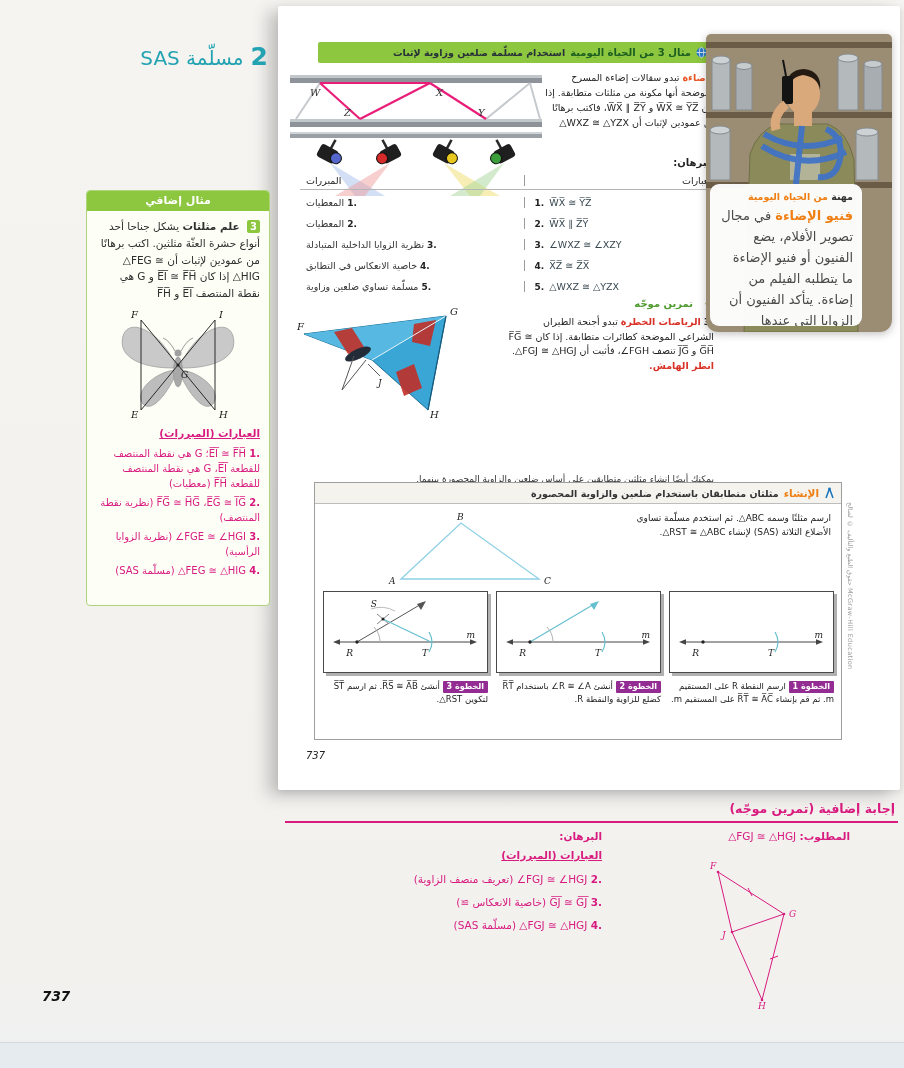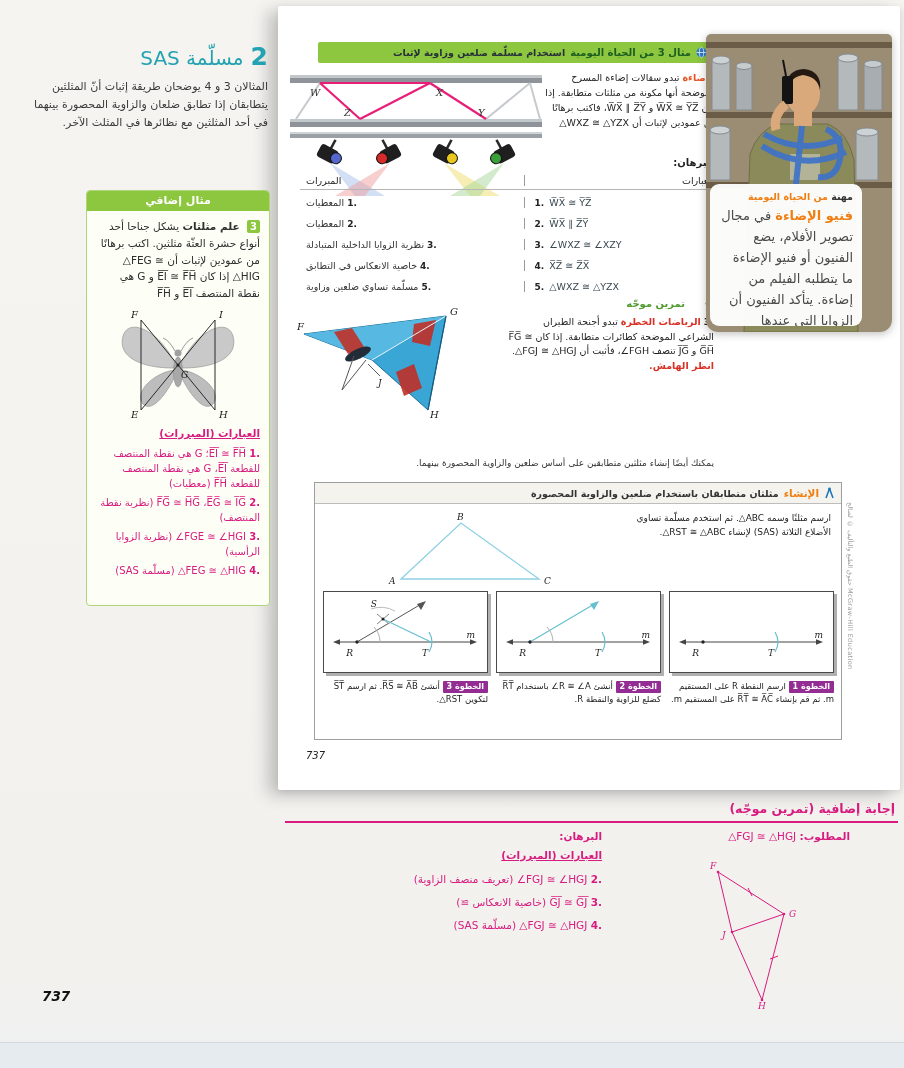--- a/index.html
+++ b/index.html
@@ -15,21 +15,21 @@
   .banner .rest{color:#263238;font-weight:bold;font-size:9.5px;}
   .problem-text{font-size:9.5px;line-height:1.58;color:#222;}
   .lead-orange{color:#e8501e;font-weight:bold;}
   .proof-table{font-size:9.5px;}
   .pt-row{display:flex;direction:rtl;align-items:center;height:21px;}
   .pt-head{display:flex;direction:rtl;height:16px;align-items:flex-end;}
   .pt-st{width:46%;direction:ltr;text-align:left;padding-left:10px;border-left:1px solid #9a9a9a;box-sizing:border-box;color:#37474f;}
   .pt-rs{width:54%;direction:rtl;text-align:left;padding-left:6px;padding-right:9px;box-sizing:border-box;color:#333;}
   .pt-st .num,.pt-rs .num{color:#222;font-size:9px;margin-inline-end:5px;}
   .hrule{border:0;border-top:1px solid #b5b5b5;margin:3px 0 2px 0;}
-  .green-label{color:#4e9a2e;font-weight:bold;font-size:10px;display:flex;align-items:center;gap:20px;direction:rtl;}
+  .green-label{color:#4e9a2e;font-weight:bold;font-size:10px;display:flex;align-items:center;gap:12px;direction:rtl;}
   .guided{font-size:9.5px;line-height:1.55;}
   .lead-red{color:#d93025;font-weight:bold;}
   .note-red{color:#d93025;font-weight:bold;}
   .constr-box{border:1px solid #9e9e9e;background:#fff;}
   .constr-head{height:20px;background:#f4f3ee;border-bottom:1px solid #bdbdbd;display:flex;direction:rtl;align-items:center;gap:5px;padding:0 6px;}
   .constr-head .lead{color:#f07f13;font-weight:bold;font-size:10.5px;}
   .constr-head .title{color:#333;font-weight:bold;font-size:9.5px;}
   .panel{border:1.5px solid #4a4a4a;background:#fff;height:80px;box-shadow:3px 3px 0 rgba(80,80,80,.45);}
   .caption{margin-top:7px;font-size:8.5px;line-height:1.55;direction:rtl;text-align:right;color:#222;}
   .step-chip{background:#942d93;color:#fff;font-weight:bold;font-size:8px;padding:0 4px;border-radius:1px;display:inline-block;}
@@ -187,21 +187,21 @@
       <ellipse cx="62" cy="50" rx="14" ry="5" transform="rotate(-25 62 50)" fill="#222c38"></ellipse>
       <line x1="70" y1="56" x2="46" y2="86" stroke="#555" stroke-width="1"></line>
       <line x1="58" y1="52" x2="46" y2="86" stroke="#555" stroke-width="1"></line>
       <line x1="84" y1="72" x2="72" y2="60" stroke="#333" stroke-width=".8"></line>
       <text class="figlabel" x="1" y="26" font-size="10" fill="#222">F</text>
       <text class="figlabel" x="154" y="11" font-size="10" fill="#222">G</text>
       <text class="figlabel" x="134" y="114" font-size="10" fill="#222">H</text>
       <text class="figlabel" x="82" y="82" font-size="9" fill="#222">J</text>
     </svg>
 
-    <div class="abs rtl" style="left:110px;top:452px;width:326px;font-size:9px;color:#333;">يمكنك أيضًا إنشاء مثلثين متطابقين على أساس ضلعين والزاوية المحصورة بينهما.</div>
+    <div class="abs rtl" style="left:110px;top:468px;width:326px;font-size:9px;color:#333;">يمكنك أيضًا إنشاء مثلثين متطابقين على أساس ضلعين والزاوية المحصورة بينهما.</div>
 
     <div class="abs constr-box" style="left:36px;top:476px;width:526px;height:256px;">
       <div class="constr-head">
         <svg width="11" height="12" viewBox="0 0 12 13">
           <path d="M6 1.5 L2.2 12 M6 1.5 L9.8 12" stroke="#1b75bb" stroke-width="1.7" fill="none"></path>
           <circle cx="6" cy="1.8" r="1.4" fill="#1b75bb"></circle>
         </svg>
         <span class="lead">الإنشاء</span>
         <span class="title">مثلثان متطابقان باستخدام ضلعين والزاوية المحصورة</span>
       </div>
@@ -289,21 +289,20 @@
     </div>
 
     <div class="abs" style="left:28px;top:744px;font-size:10px;font-style:italic;color:#222;">737</div>
     <div class="abs vert-copy" style="right:46px;top:496px;height:236px;">حقوق الطبع والتأليف © لصالح McGraw-Hill Education</div>
   </div>
 
   <div class="abs sas-head" style="left:30px;top:42px;width:238px;">
     <span class="n">2</span>
     <span class="t">مسلّمة SAS</span>
   </div>
-  <div class="abs rtl intro" style="left:28px;top:78px;width:240px;">المثالان 3 و 4 يوضحان طريقة إثبات أنّ المثلثين يتطابقان إذا تطابق ضلعان والزاوية المحصورة بينهما في أحد المثلثين مع نظائرها في المثلث الآخر.</div>
 
   <div class="abs green-box" style="left:86px;top:190px;width:182px;height:414px;">
     <div class="green-box-head">مثال إضافي</div>
     <div class="gb-content">
       <div class="rtl gb-para">
         <span class="ex-num">3</span>
         <span style="font-weight:bold;">علم مثلثات</span>
         <span>يشكل جناحا أحد أنواع حشرة العثّة مثلثين. اكتب برهانًا من عمودين لإثبات أن ⁦△FEG ≅ △HIG⁩ إذا كان ⁦E̅I̅ ≅ F̅H̅⁩ و G هي نقطة المنتصف ⁦E̅I̅⁩ و ⁦F̅H̅⁩</span>
       </div>
 

